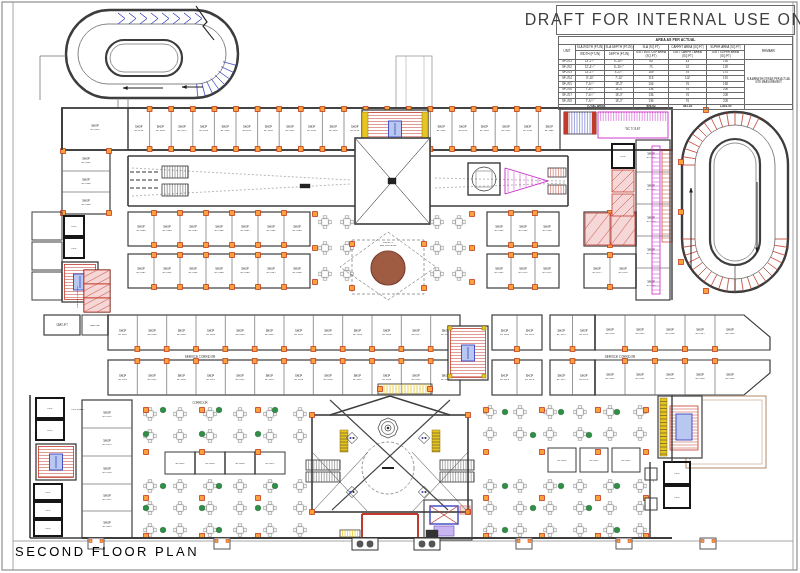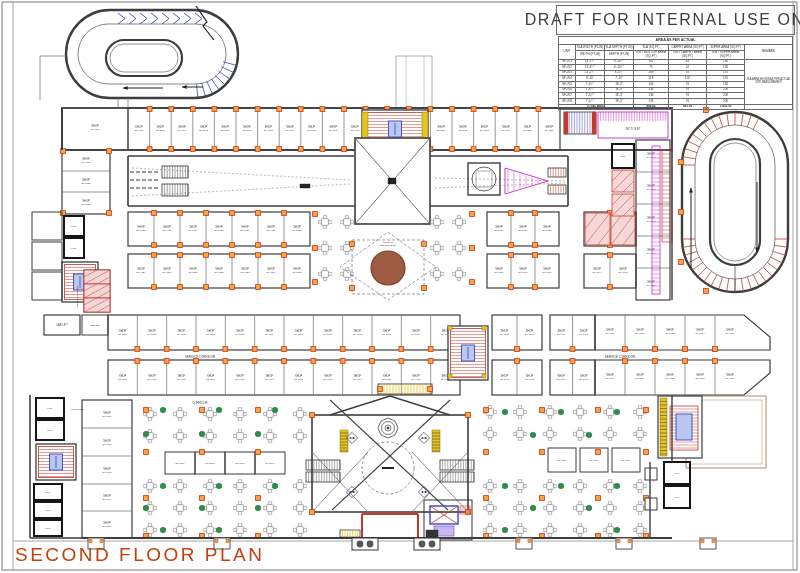--- a/index.html
+++ b/index.html
@@ -9,21 +9,21 @@
   .header-box{position:absolute;left:556px;top:5px;width:237px;height:28px;
     border:1.3px solid #6b6b6b;display:flex;align-items:center;justify-content:center;
     color:#3f3f3f;font-size:16px;letter-spacing:1.6px;white-space:nowrap;}
   .area-table-wrap{position:absolute;left:558px;top:36px;width:234px;}
   .area-table-wrap table{width:100%;border-collapse:collapse;table-layout:fixed;}
   .area-table-wrap td{border:0.5px solid #6a6a6a;font-size:3px;line-height:1.15;
     text-align:center;padding:0.6px 0.4px;color:#333;overflow:hidden;}
   .area-table-wrap tr.cap td{font-size:3.6px;font-weight:bold;padding:1.4px;}
   .area-table-wrap tr.tot td{font-weight:bold;}
   .area-table-wrap td.remark{font-size:2.6px;}
-  .plan-title{position:absolute;left:15px;top:544px;color:#c2410c;font-size:19px;
+  .plan-title{position:absolute;left:15px;top:544px;color:#000000;font-size:13px;
     letter-spacing:2.5px;white-space:nowrap;}
   text{font-family:"Liberation Sans",sans-serif;}
 </style>
 </head>
 <body>
 
 <div class="sheet">
   <svg id="plan" viewBox="0 0 800 573">
       <g>
         <rect x="2" y="2" width="795" height="568" fill="none" stroke="#8f8f8f" stroke-width="1.2"></rect>

